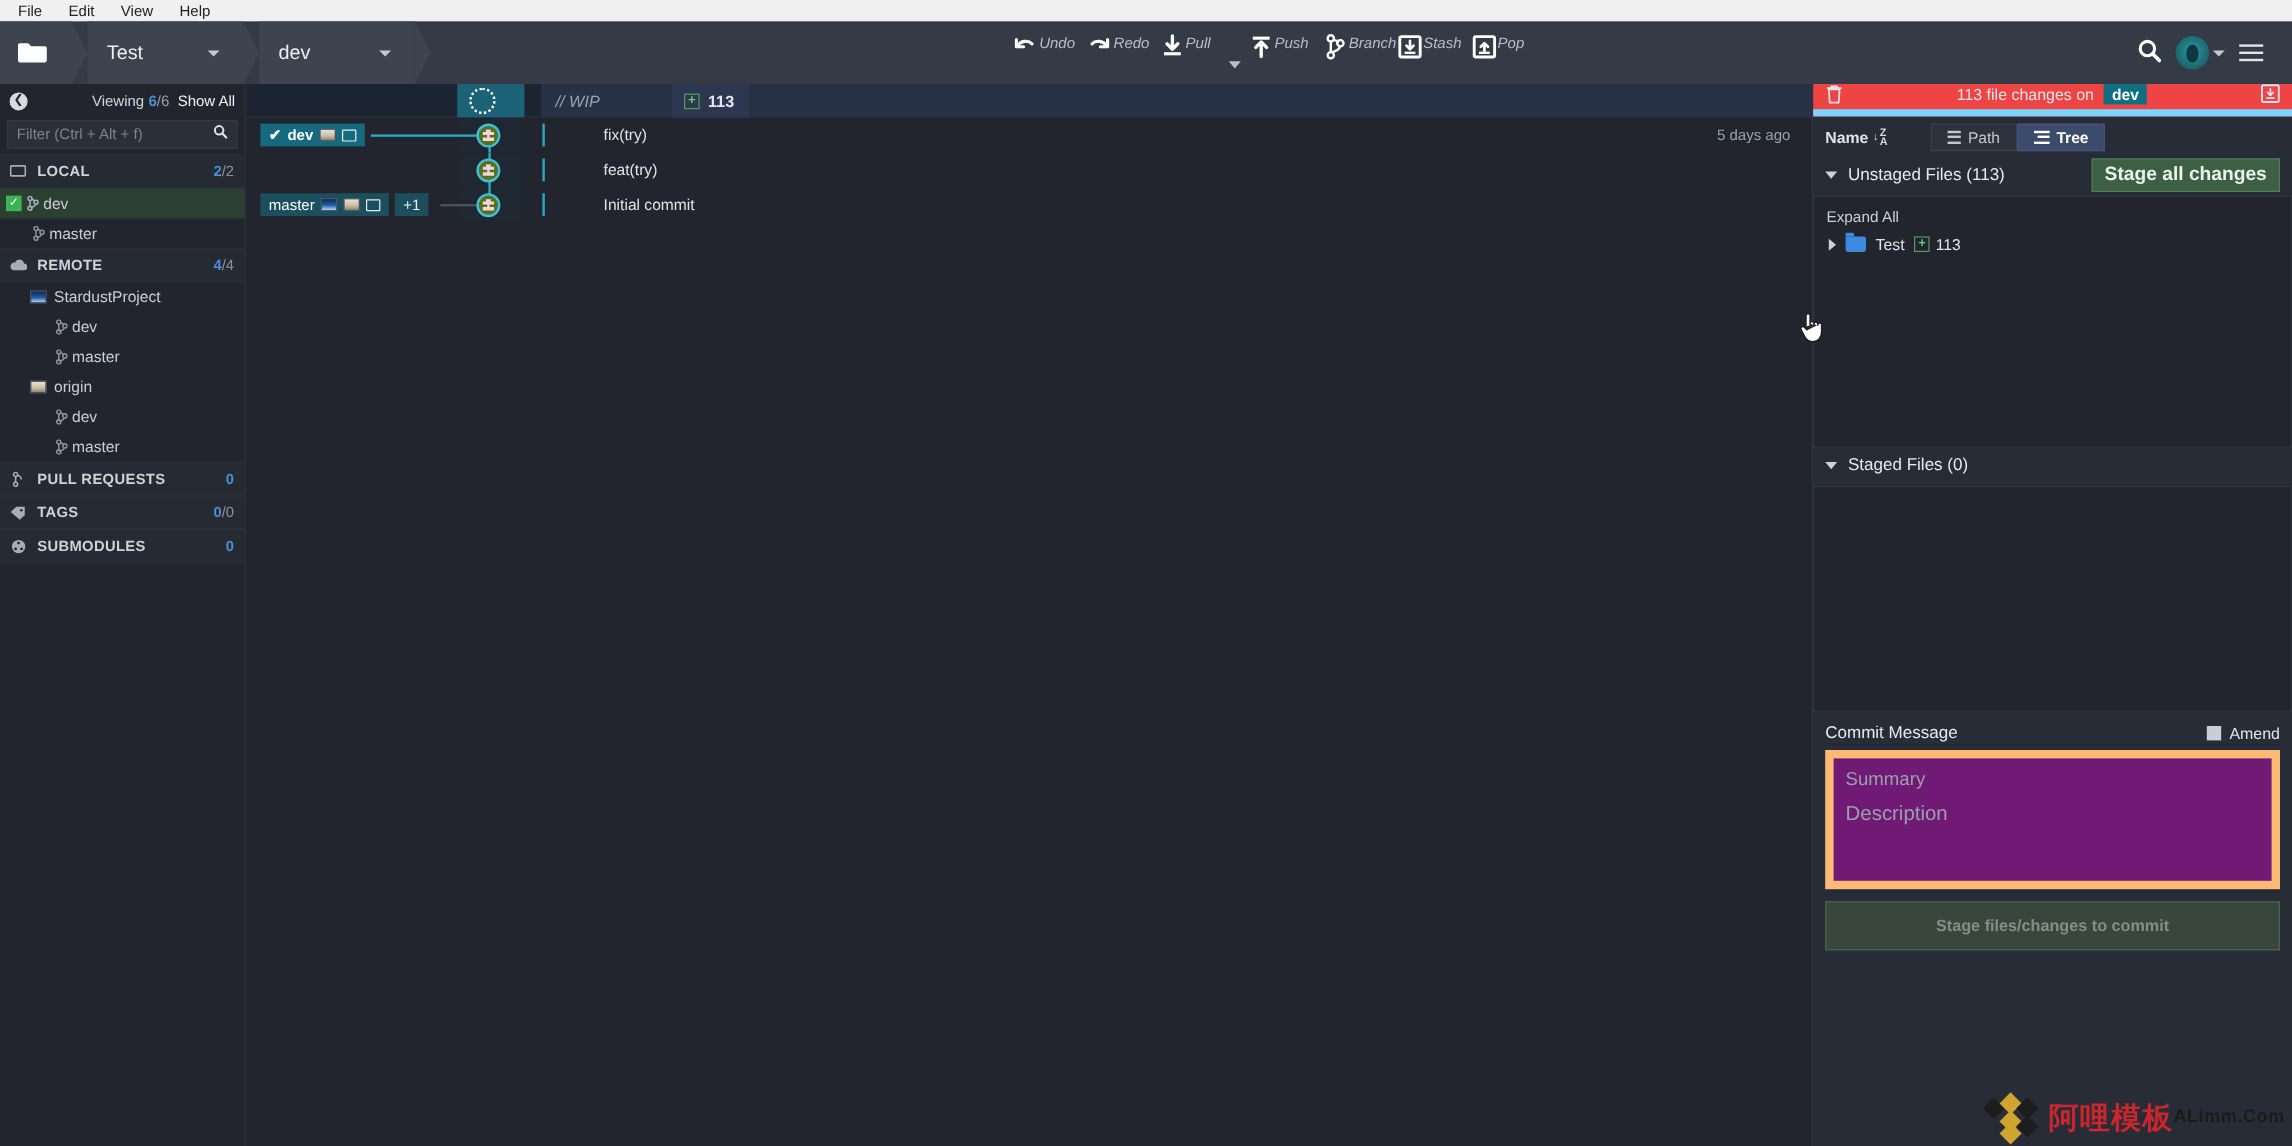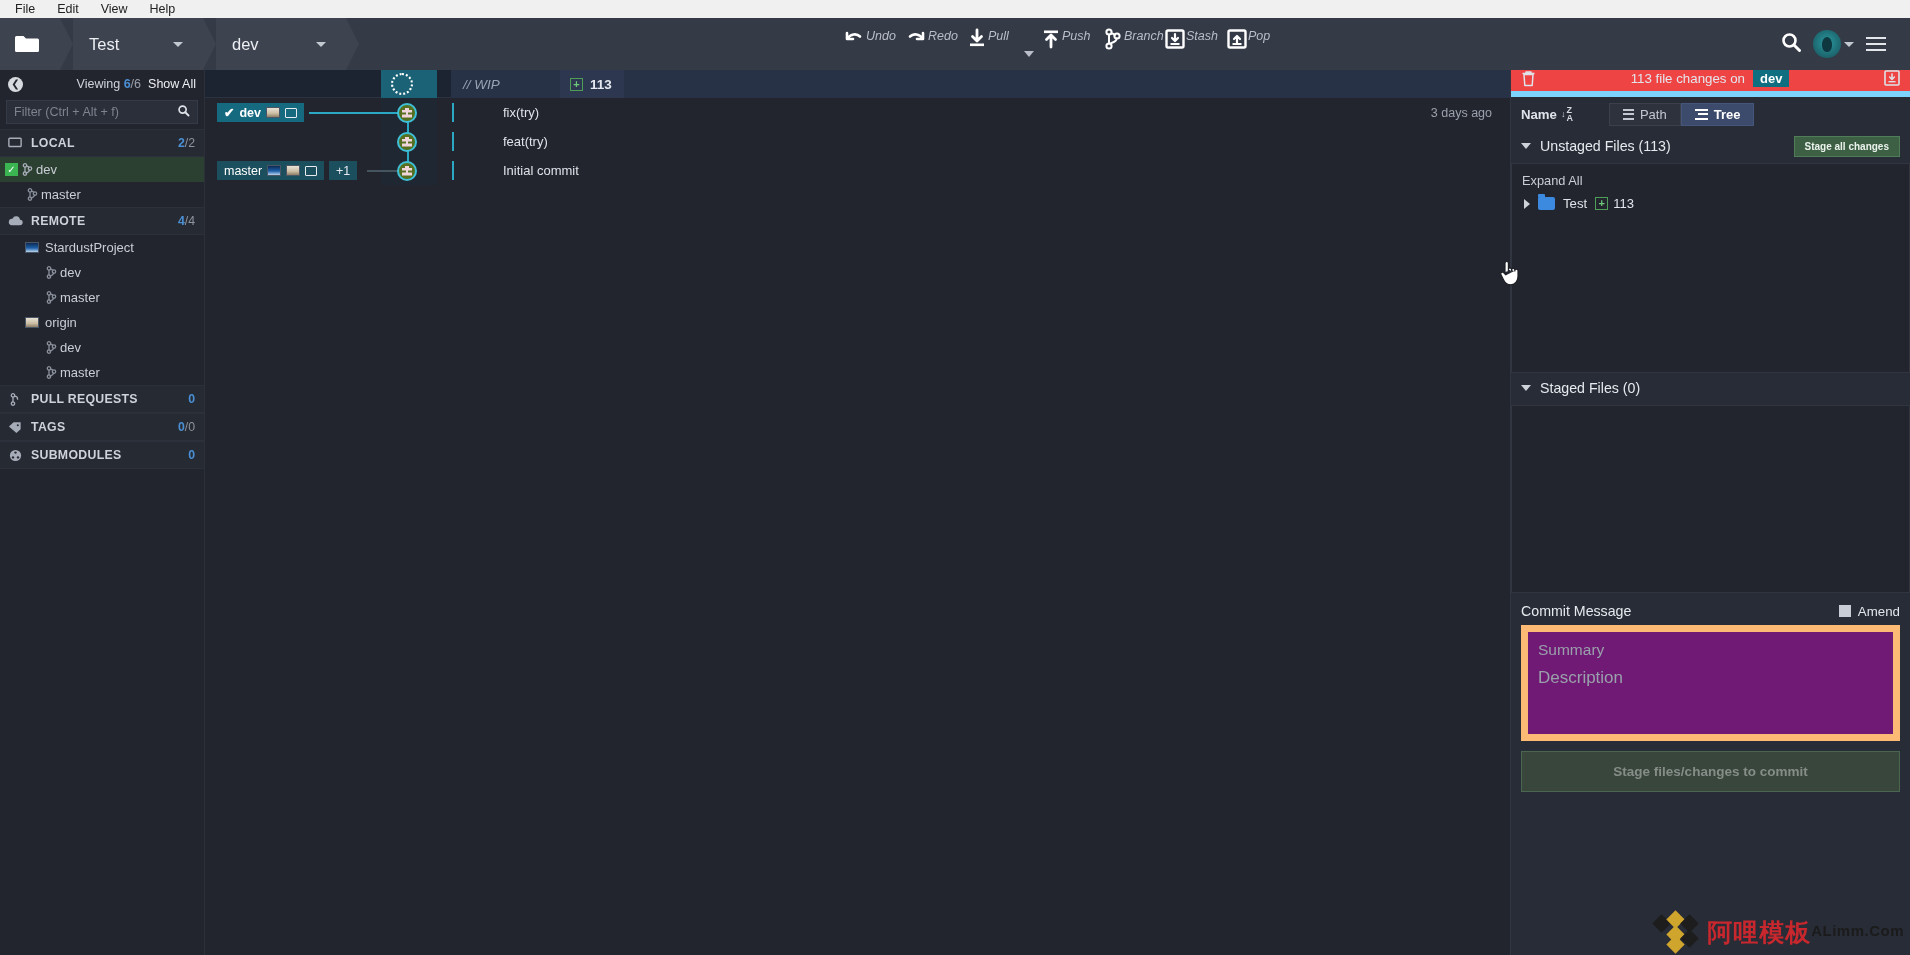--- a/index.html
+++ b/index.html
@@ -317,21 +317,21 @@
 
   .rp-secthead {
     height: 30px; display: flex; align-items: center;
     padding: 0 10px; position: relative;
   }
   .tri-dn { width: 0; height: 0; border-left: 5.5px solid transparent; border-right: 5.5px solid transparent; border-top: 6.5px solid #cdd1d8; margin-right: 9px; }
   .rp-secttitle { font-size: 14.2px; color: #e6e9ee; }
   .btn-stage-all {
     margin-left: auto;
     background: #3d6044; border: 1px solid #4e7d58;
-    color: #eaf2ec; font-size: 10px; font-weight: bold;
+    color: #eaf2ec; font-size: 16px; font-weight: bold;
     padding: 4px 10px; cursor: default;
   }
   .rp-listbox {
     background: #22252e; border: 1px solid #31353f;
     margin: 2px 0 0; height: 210px; overflow: hidden;
   }
   .expandall { font-size: 12.8px; color: #c9cdd5; padding: 9px 0 6px 10px; cursor: default; }
   .tree-row {
     display: flex; align-items: center; gap: 8px;
     padding: 2px 10px; font-size: 13.2px; color: #dfe2e8;
@@ -698,21 +698,21 @@
         <span>dev</span>
         <span class="thumb-beige"></span>
         <span class="mon-ico"></span>
       </div>
       <div class="chip-conn" style="left:104px;width:90px"></div>
       <div class="g-node">
           <span class="sprout"></span>
         </div>
       <div class="g-sep"></div>
       <div class="g-msg">fix(try)</div>
-      <div class="g-time">3 days ago</div>
+      <div class="g-time">5 days ago</div>
     </div>
 
     <div class="g-row">
       <div class="g-node-cell"></div>
       <div class="g-line-v" style="top:0;height:29px"></div>
       <div class="g-node">
           <span class="sprout"></span>
         </div>
       <div class="g-sep"></div>
       <div class="g-msg">feat(try)</div>

